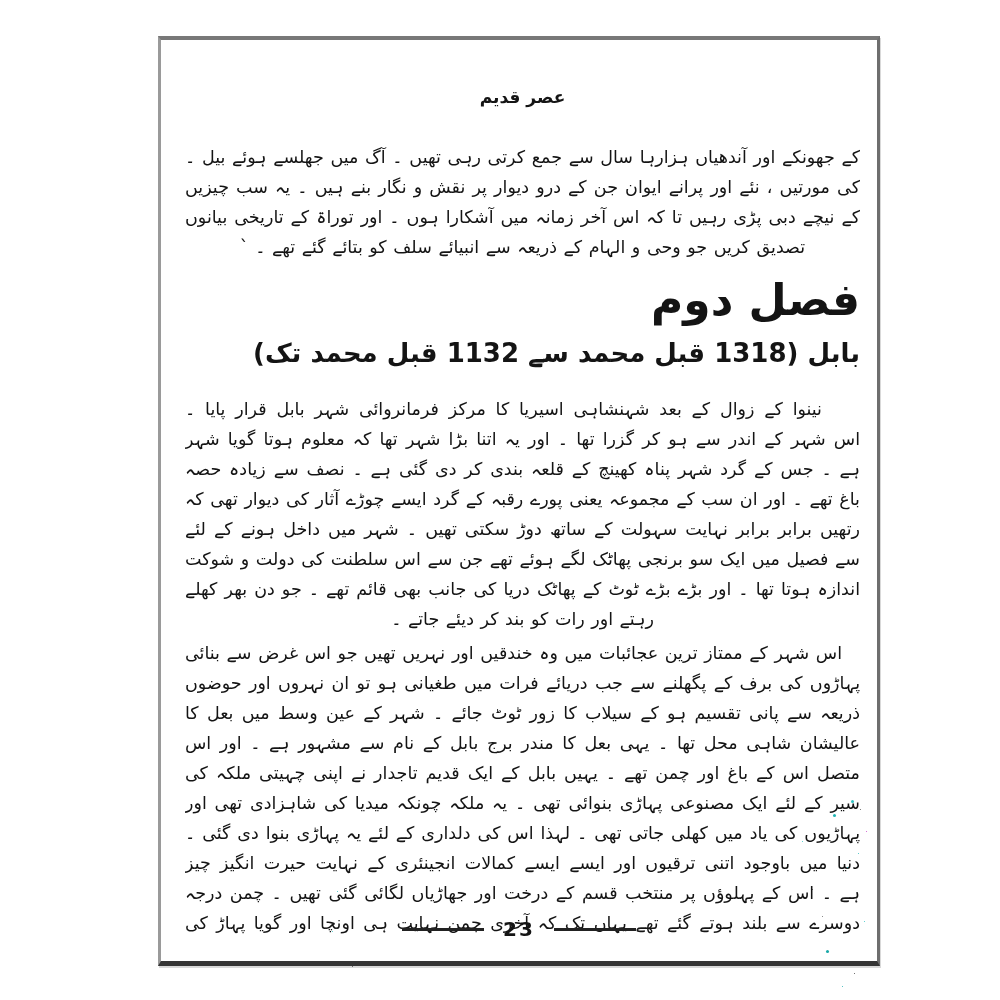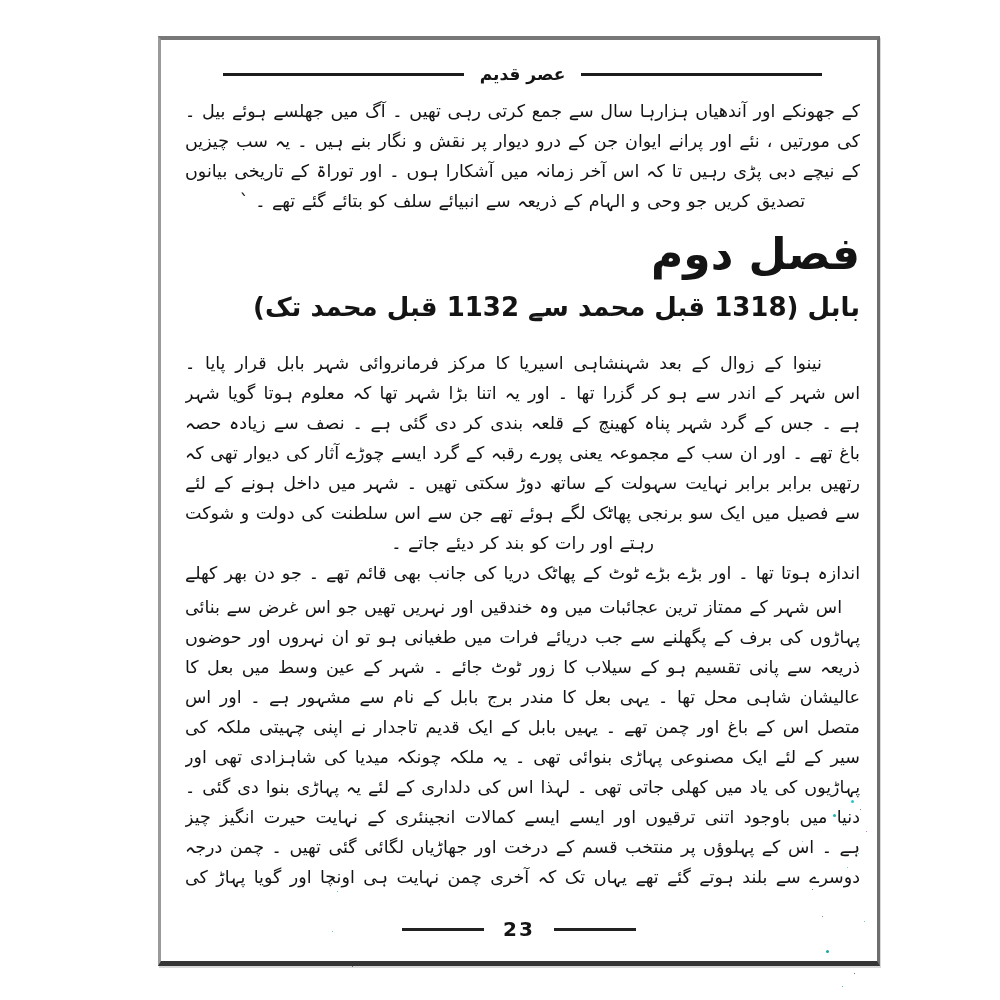--- a/index.html
+++ b/index.html
@@ -13,22 +13,23 @@
     box-sizing:border-box;background:#fff;
     border-top:4px solid #787878;
     border-left:3px solid #9a9a9a;
     border-right:3px solid #6e6e6e;
     border-bottom:5px solid #353535;
     box-shadow:1px 2px 0 #d9d9d9;
     padding:22px 17px 0 24px;
   }
   
   .header{
-    display:flex;align-items:center;gap:10px;
+    display:flex;align-items:center;gap:20px;
     margin:2px 38px 0 38px;
+    flex-direction:column;
   }
   .rule{flex:1;height:0;border-top:3px solid #1c1c1c;}
   .header-title{
     font-weight:bold;font-size:17px;direction:rtl;white-space:nowrap;
     padding:0 6px;letter-spacing:1px;
   }
   
   .para{direction:rtl;font-size:17.5px;margin:0;}
   .line{
     height:30px;line-height:30px;overflow:hidden;
@@ -90,22 +91,22 @@
   <div class="chapter-title">فصل دوم</div>
   <div class="chapter-subtitle">بابل (1318 قبل محمد سے 1132 قبل محمد تک)</div>
 
   <div class="para p2">
     <div class="line indent-lg">نینوا کے زوال کے بعد شہنشاہی اسیریا کا مرکز فرمانروائی شہر بابل قرار پایا ۔ دریائے فرات</div>
     <div class="line">اس شہر کے اندر سے ہو کر گزرا تھا ۔ اور یہ اتنا بڑا شہر تھا کہ معلوم ہوتا گویا شہر نہیں بلکہ پورا ایک ضلع</div>
     <div class="line">ہے ۔ جس کے گرد شہر پناہ کھینچ کے قلعہ بندی کر دی گئی ہے ۔ نصف سے زیادہ حصہ شہر میں میدان اور</div>
     <div class="line">باغ تھے ۔ اور ان سب کے مجموعہ یعنی پورے رقبہ کے گرد ایسے چوڑے آثار کی دیوار تھی کہ اس پر تین</div>
     <div class="line">رتھیں برابر برابر نہایت سہولت کے ساتھ دوڑ سکتی تھیں ۔ شہر میں داخل ہونے کے لئے برابر کے فصل</div>
     <div class="line">سے فصیل میں ایک سو برنجی پھاٹک لگے ہوئے تھے جن سے اس سلطنت کی دولت و شوکت کا عجیب</div>
+    <div class="line">اندازہ ہوتا تھا ۔ اور بڑے بڑے ٹوٹ کے پھاٹک دریا کی جانب بھی قائم تھے ۔ جو دن بھر کھلے</div>
     <div class="line center">رہتے اور رات کو بند کر دیئے جاتے ۔</div>
-    <div class="line">اندازہ ہوتا تھا ۔ اور بڑے بڑے ٹوٹ کے پھاٹک دریا کی جانب بھی قائم تھے ۔ جو دن بھر کھلے</div>
   </div>
 
   <div class="para p3">
     <div class="line indent-sm">اس شہر کے ممتاز ترین عجائبات میں وہ خندقیں اور نہریں تھیں جو اس غرض سے بنائی گئی تھیں کہ</div>
     <div class="line">پہاڑوں کی برف کے پگھلنے سے جب دریائے فرات میں طغیانی ہو تو ان نہروں اور حوضوں کے</div>
     <div class="line">ذریعہ سے پانی تقسیم ہو کے سیلاب کا زور ٹوٹ جائے ۔ شہر کے عین وسط میں بعل کا مندر اور</div>
     <div class="line">عالیشان شاہی محل تھا ۔ یہی بعل کا مندر برج بابل کے نام سے مشہور ہے ۔ اور اس عالیشان محل سے</div>
     <div class="line">متصل اس کے باغ اور چمن تھے ۔ یہیں بابل کے ایک قدیم تاجدار نے اپنی چہیتی ملکہ کی دلچسپی اور</div>
     <div class="line">سیر کے لئے ایک مصنوعی پہاڑی بنوائی تھی ۔ یہ ملکہ چونکہ میدیا کی شاہزادی تھی اور اپنے وطن کی</div>
     <div class="line">پہاڑیوں کی یاد میں کھلی جاتی تھی ۔ لہذا اس کی دلداری کے لئے یہ پہاڑی بنوا دی گئی ۔ جو آج تک</div>

